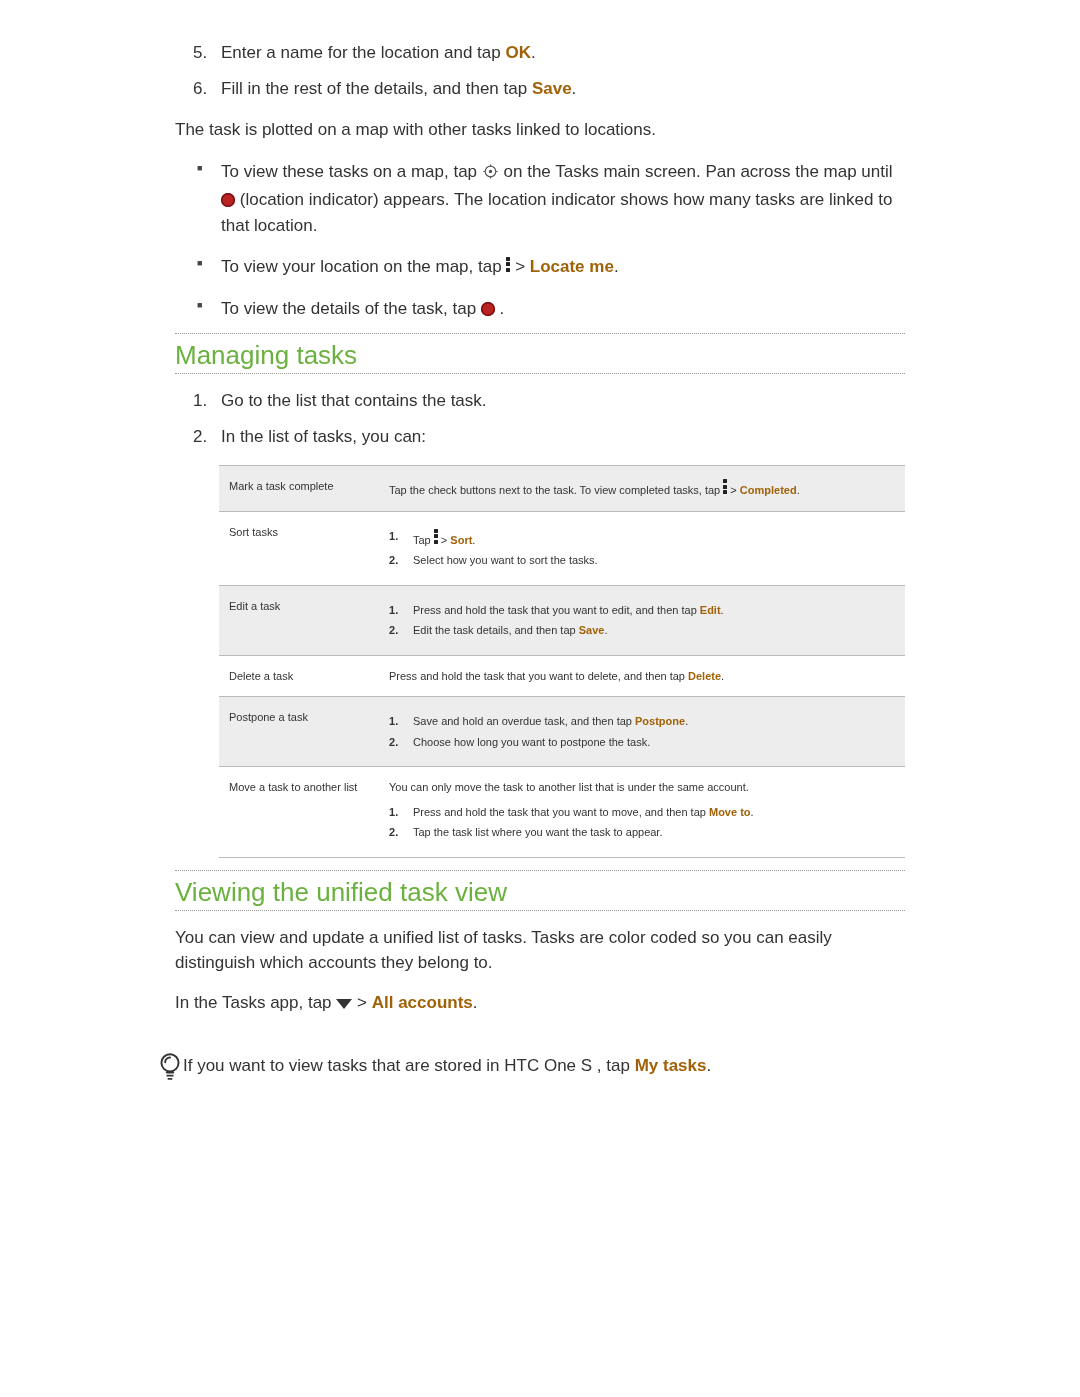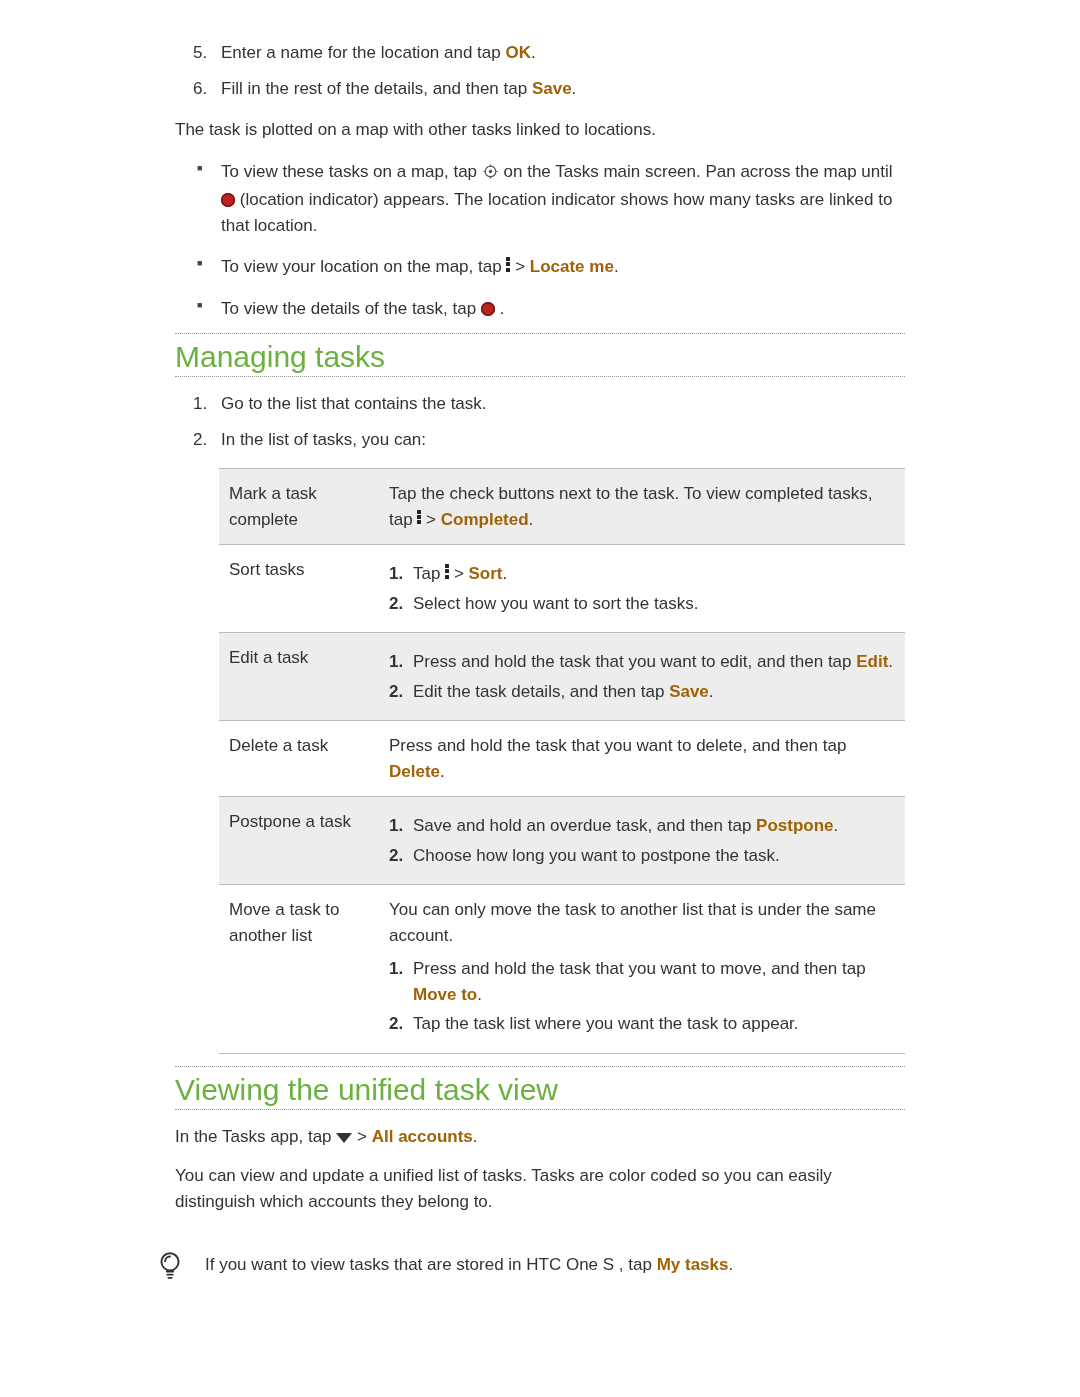--- a/index.html
+++ b/index.html
@@ -61,21 +61,21 @@
     font-size: 9px;
     color: #444;
   }
   .dotted {
     border: none;
     border-top: 1.5px dotted #999;
     margin: 12px 0 4px 0;
   }
   .section-title {
     color: #6bb13f;
-    font-size: 30px;
+    font-size: 26px;
     font-weight: 400;
     margin: 6px 0 2px 0;
   }
   .dotted2 {
     border: none;
     border-top: 1.5px dotted #999;
     margin: 2px 0 14px 0;
   }
   .icon-inline {
     display: inline-block;
@@ -98,21 +98,21 @@
     border-radius:50%;
     background:#b22;
     vertical-align:-2px;
     box-shadow: inset 0 0 0 1.5px #711;
   }
   table.manage {
     border-collapse: collapse;
     width: 100%;
     margin: 8px 0 12px 44px;
     width: calc(100% - 44px);
-    font-size: 17px;
+    font-size: 11px;
   }
   table.manage td {
     border-top: 1px solid #bbb;
     padding: 12px 10px;
     vertical-align: top;
     line-height: 1.5;
   }
   table.manage tr:first-child td { border-top: 1px solid #bbb; }
   table.manage tr:last-child td { border-bottom: 1px solid #bbb; }
   table.manage tr:nth-child(odd) td { background: #ededed; }
@@ -130,21 +130,20 @@
     margin: 4px 0;
   }
   .inner-ol li::before {
     content: counter(iol) ".";
     position: absolute;
     left: 0;
     font-weight: 600;
   }
   .tip-row {
     display:flex;
-    gap: 22px;
     align-items:flex-start;
     margin-top: 36px;
   }
   .tip-icon {
     flex:0 0 auto;
     color:#333;
   }
   .tip-text {
     font-size:17px;
     line-height:1.5;
@@ -285,26 +284,26 @@
         </ol>
       </td>
     </tr>
   </tbody>
     </table>
 
   <hr class="dotted">
   <div class="section-title">Viewing the unified task view</div>
   <hr class="dotted2">
 
+  <p class="para">You can view and update a unified list of tasks. Tasks are color coded so you can easily distinguish which accounts they belong to.</p>
   <p class="para">
     <span>In the Tasks app, tap </span>
     <span class="caret-down"></span>
     <span> &gt; </span><span class="bold">All accounts</span><span>.</span>
   </p>
-  <p class="para">You can view and update a unified list of tasks. Tasks are color coded so you can easily distinguish which accounts they belong to.</p>
 
   <div class="tip-row">
     <div class="tip-icon" style="margin-left:-18px;">
       <svg width="26" height="30" viewBox="0 0 24 28">
           <g fill="none" stroke="#333" stroke-width="1.8" stroke-linecap="round">
             <circle cx="12" cy="11" r="8"></circle>
             <path d="M9 20h6M9.5 23h5M10.5 26h3"></path>
             <path d="M12 6c-2.5 0-4.5 2-4.5 4.5"></path>
           </g>
         </svg>

